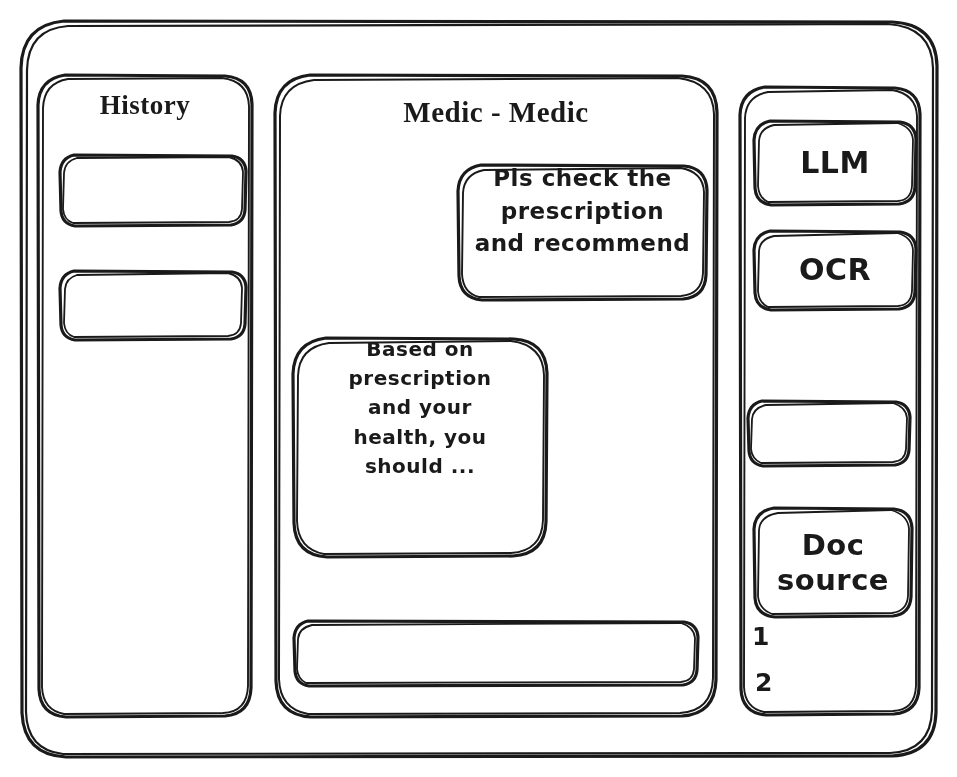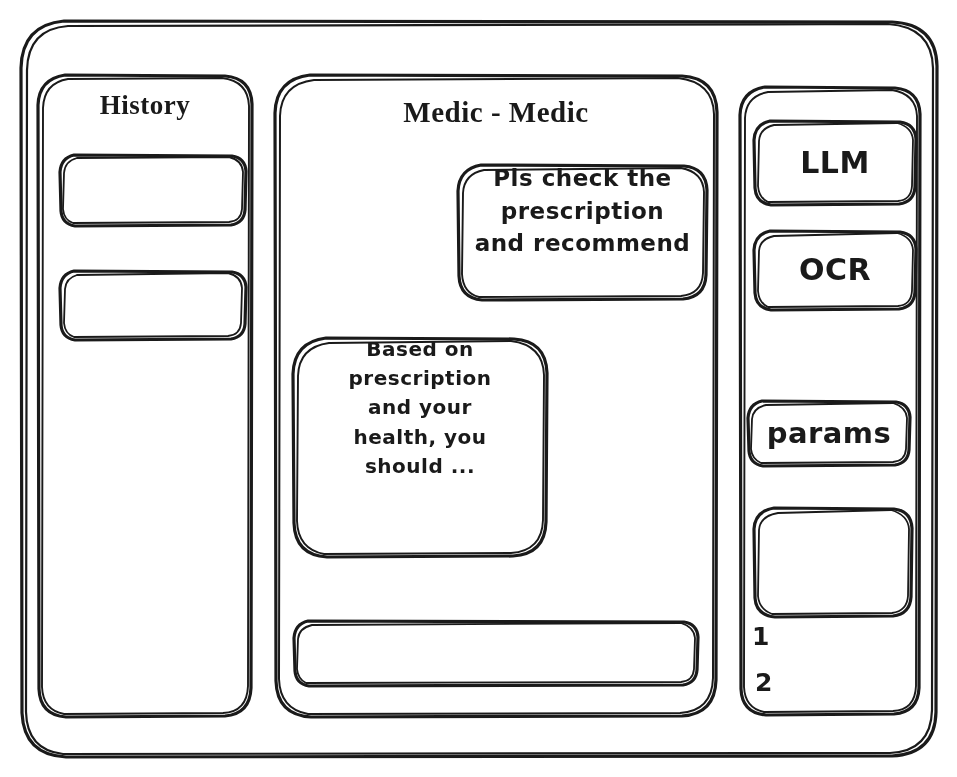--- a/index.html
+++ b/index.html
@@ -234,24 +234,25 @@
     <path stroke-width="1.8" d="M22,8 L145,5 Q160,9 161,22 L160,63 Q159,77 146,78 L16,79 Q7,75 6,63 L7,23 Q8,11 22,8"></path>
   </svg>
   <div class="tool-label hand">OCR</div>
 </div>
 
 <div class="abs tool-button" id="tool-params">
   <svg class="sketch" viewBox="0 0 166 70" preserveAspectRatio="none">
     <path stroke-width="3.2" d="M16,3 L150,4 Q163,6 164,19 L163,52 Q162,65 149,67 L17,68 Q4,66 3,53 L2,20 Q3,6 16,3 Z"></path>
     <path stroke-width="1.8" d="M20,7 L147,5 Q160,9 161,20 L160,51 Q159,63 147,64 L15,65 Q6,61 5,51 L6,21 Q7,10 20,7"></path>
   </svg>
-  <div class="tool-label hand">params</div>
 </div>
 
 <div class="abs tool-button" id="tool-doc">
   <svg class="sketch" viewBox="0 0 162 115" preserveAspectRatio="none">
     <path stroke-width="3.2" d="M22,3 L142,4 Q159,6 160,23 L159,92 Q158,109 141,111 L23,112 Q4,110 3,93 L2,24 Q3,6 22,3 Z"></path>
     <path stroke-width="1.8" d="M26,8 L139,5 Q156,10 157,24 L156,91 Q155,106 140,108 L20,109 Q7,104 6,91 L7,25 Q8,11 26,8"></path>
   </svg>
+  <div class="tool-label hand">Doc
+source</div>
 </div>
 
 <div class="doc-item hand" id="doc-item-0">1</div>
 <div class="doc-item hand" id="doc-item-1">2</div>
 
 </body></html>

